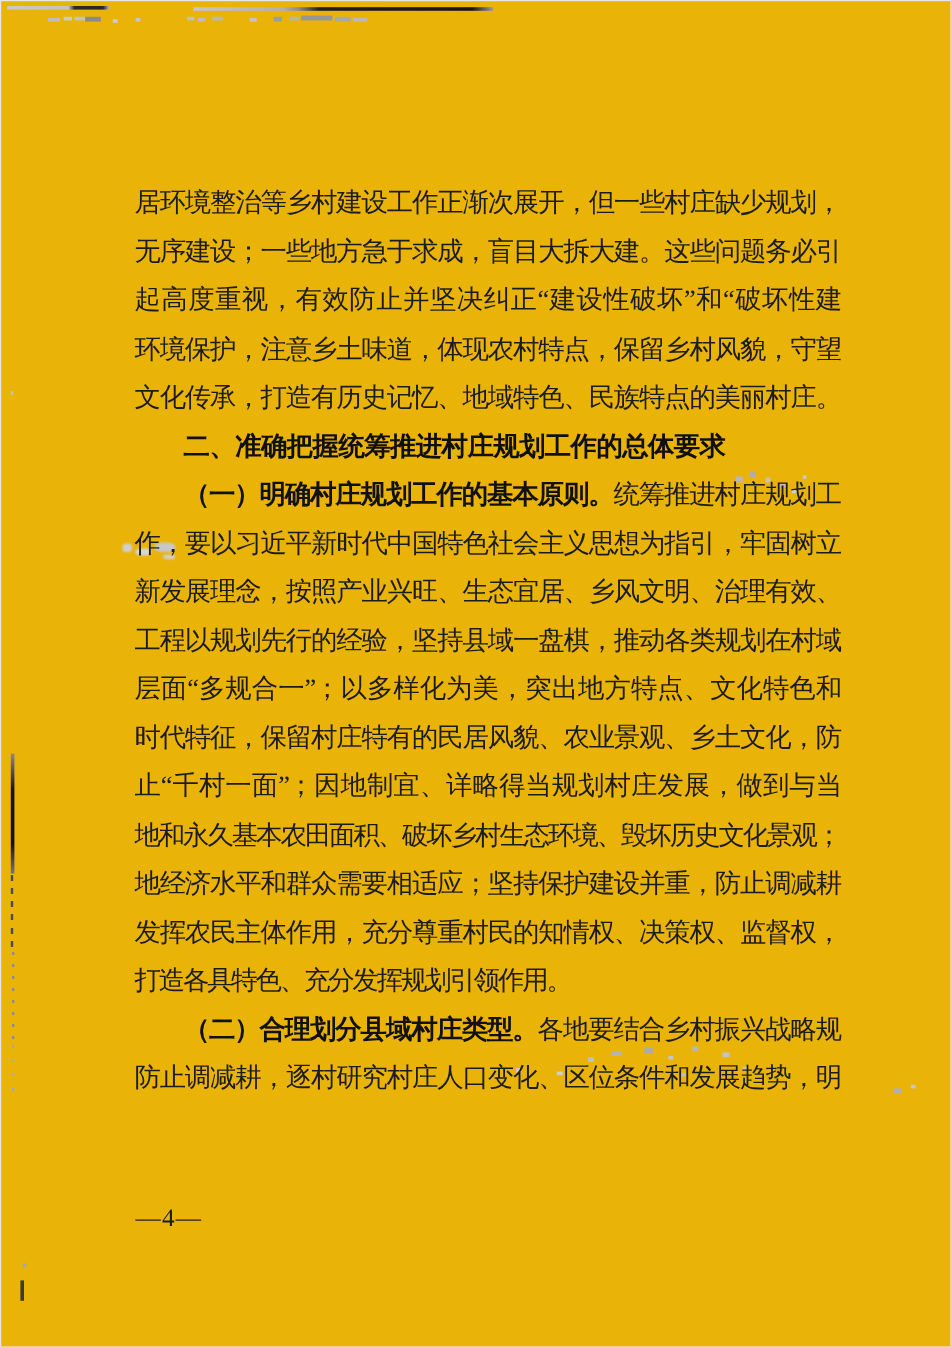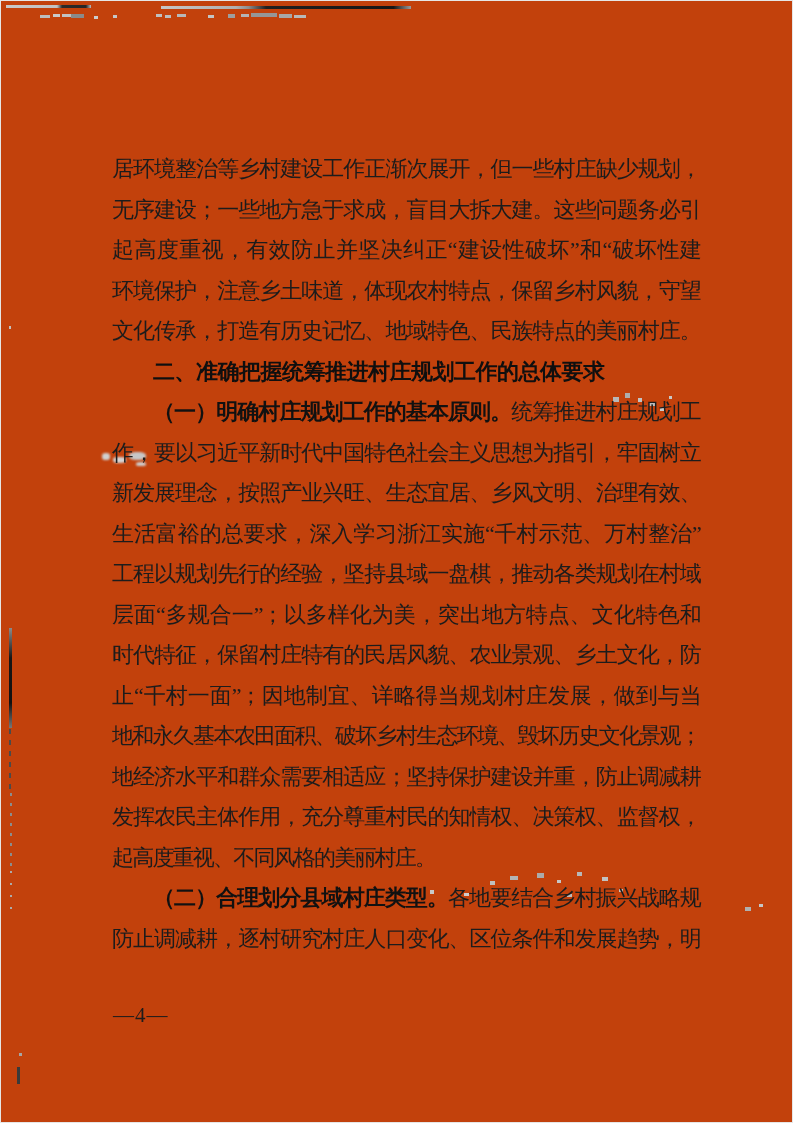--- a/index.html
+++ b/index.html
@@ -4,21 +4,21 @@
 <style>
   html,body{margin:0;padding:0;}
   body{
     width:793px;height:1123px;
     background:#f6f6f6;
     font-family:"Liberation Serif","DejaVu Serif",serif;
     position:relative;overflow:hidden;
   }
   .page{
     position:absolute;inset:0;
-    background:#c2410c;
+    background:#eab308;
     border:1px solid #e6e6e6;
     box-sizing:border-box;
   }
   .text-block{
     position:absolute;
     left:111px;top:148px;width:588px;
     color:#1c1c1c;
   }
   .line{
     font-size:22px;
@@ -110,28 +110,27 @@
   <div class="text-block">
     <div class="line just">居环境整治等乡村建设工作正渐次展开，但一些村庄缺少规划，</div>
     <div class="line just">无序建设；一些地方急于求成，盲目大拆大建。这些问题务必引</div>
     <div class="line just">起高度重视，有效防止并坚决纠正“建设性破坏”和“破坏性建</div>
     <div class="line just">环境保护，注意乡土味道，体现农村特点，保留乡村风貌，守望</div>
     <div class="line just">文化传承，打造有历史记忆、地域特色、民族特点的美丽村庄。</div>
     <div class="line heading">二、准确把握统筹推进村庄规划工作的总体要求</div>
     <div class="line just indent"><span class="lead">（一）明确村庄规划工作的基本原则。</span><span>统筹推进村庄规划工</span></div>
     <div class="line just">作，要以习近平新时代中国特色社会主义思想为指引，牢固树立</div>
     <div class="line just">新发展理念，按照产业兴旺、生态宜居、乡风文明、治理有效、</div>
-    <div class="line just">生活富裕的总要求，深入学习浙江实施“千村示范、万村整治”</div>
     <div class="line just">工程以规划先行的经验，坚持县域一盘棋，推动各类规划在村域</div>
     <div class="line just">层面“多规合一”；以多样化为美，突出地方特点、文化特色和</div>
     <div class="line just">时代特征，保留村庄特有的民居风貌、农业景观、乡土文化，防</div>
     <div class="line just">止“千村一面”；因地制宜、详略得当规划村庄发展，做到与当</div>
     <div class="line just">地和永久基本农田面积、破坏乡村生态环境、毁坏历史文化景观；</div>
     <div class="line just">地经济水平和群众需要相适应；坚持保护建设并重，防止调减耕</div>
     <div class="line just">发挥农民主体作用，充分尊重村民的知情权、决策权、监督权，</div>
-    <div class="line">起高度重视、不同风格的美丽村庄。</div>
+    <div class="line">打造各具特色、充分发挥规划引领作用。</div>
     <div class="line just indent"><span class="lead">（二）合理划分县域村庄类型。</span><span>各地要结合乡村振兴战略规</span></div>
     <div class="line just">防止调减耕，逐村研究村庄人口变化、区位条件和发展趋势，明</div>
   </div>
 
   <div class="page-number">—4—</div>
 
 </div>
 
 </body></html>

